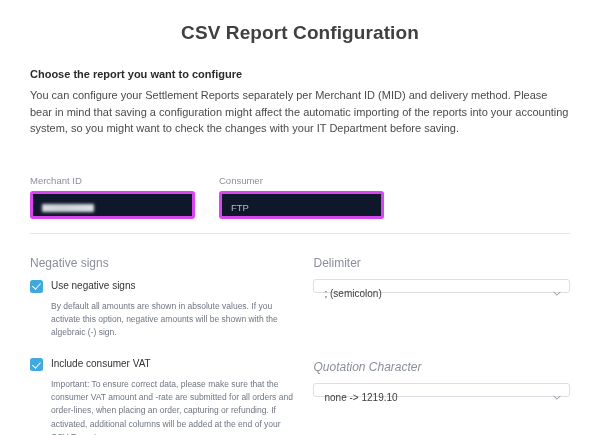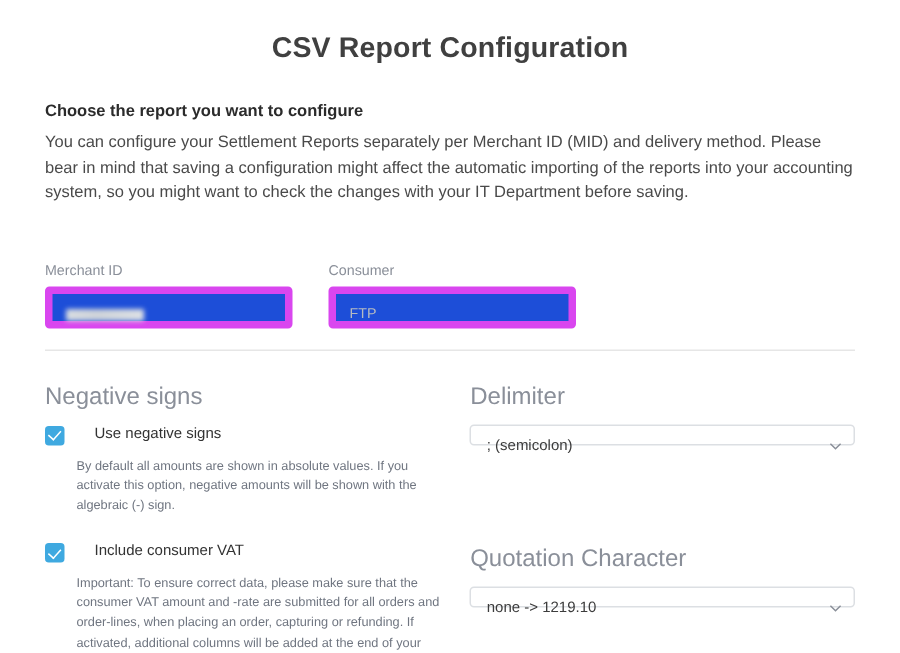--- a/index.html
+++ b/index.html
@@ -63,23 +63,23 @@
   }
   .field-label {
     display: block;
     font-size: 9.5px;
     color: #8a8f99;
     margin-bottom: 5px;
   }
   .input {
     width: 100%;
     height: 28px;
-    border: 5px solid #d946ef;
+    border: 3px solid #d946ef;
     border-radius: 3px;
-    background: #1d4ed8;
+    background: #0f172a;
     font-size: 9.5px;
     color: #b5bac1;
     padding: 0 9px;
     line-height: 28px;
     display: block;
   }
   .input.blurred {
     color: transparent;
     position: relative;
   }
@@ -100,29 +100,29 @@
     margin-top: 12px;
   }
   .prefs-left {
     width: 285px;
     padding-right: 16px;
   }
   .prefs-right {
     width: 258px;
   }
   .group-label {
-    font-size: 16px;
+    font-size: 12px;
     color: #8a8f99;
     margin-bottom: 9px;
     display: block;
   }
   .check-line {
     display: flex;
     align-items: flex-start;
-    gap: 20px;
+    gap: 8px;
   }
   .checkbox {
     width: 13px;
     height: 13px;
     border-radius: 2.5px;
     background: #3fa9e0;
     flex: 0 0 13px;
     position: relative;
     margin-top: 1px;
     cursor: pointer;
@@ -168,21 +168,21 @@
   }
   .chev {
     position: absolute;
     right: 10px;
     top: 11px;
     width: 7px;
     height: 7px;
     pointer-events: none;
   }
   .chev svg { display: block; }
-  .mt-sm { margin-top: 3px; }
+  .mt-sm { margin-top: 3px; font-style: italic; }
 </style>
 </head>
 <body>
 
 <div class="page">
 
   <h1 class="page-title">CSV Report Configuration</h1>
 
   <div class="content">
 

